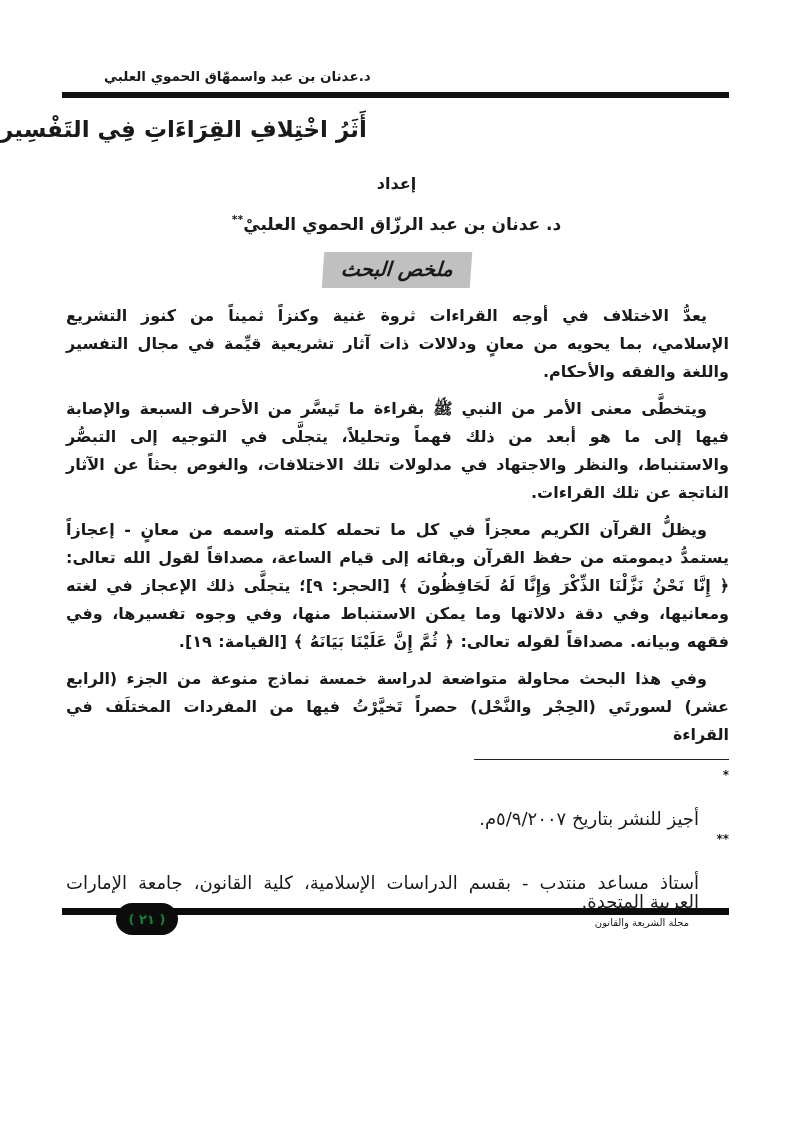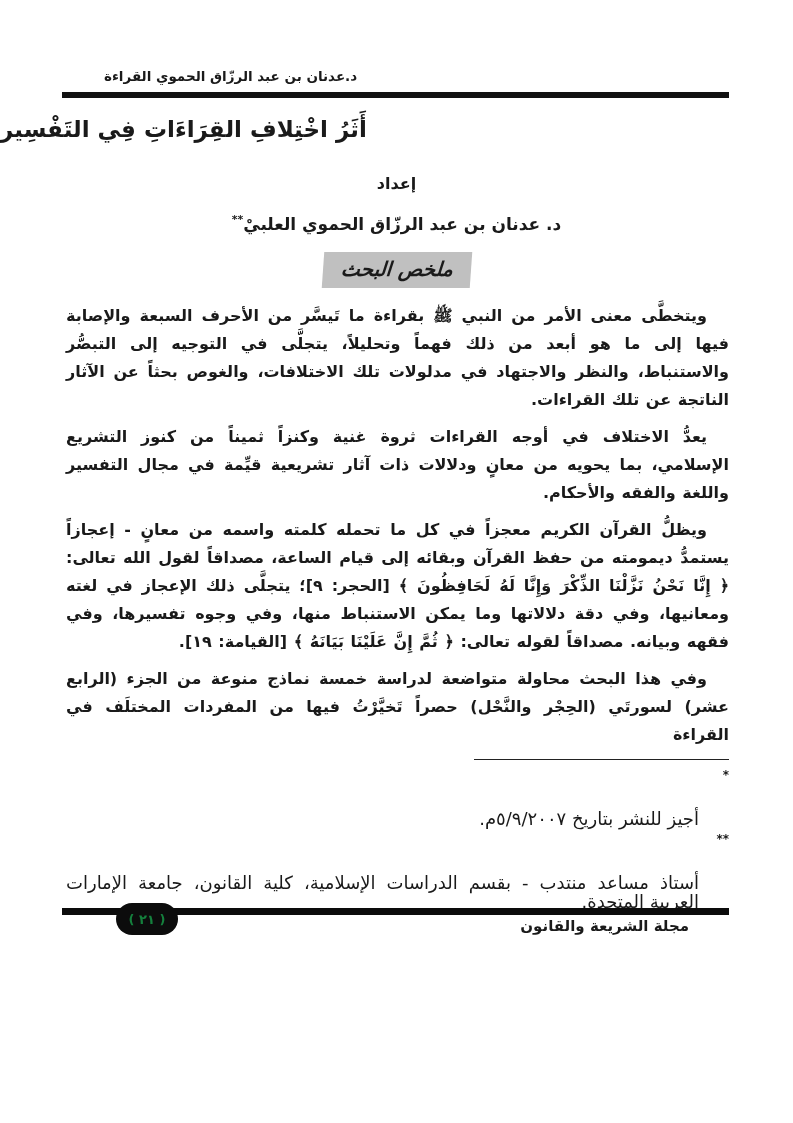--- a/index.html
+++ b/index.html
@@ -86,22 +86,22 @@
     position: absolute;
     left: 62px; right: 64px;
     top: 908px;
     height: 7px;
     background: #0c0c0c;
   }
   .journal-name {
     position: absolute;
     right: 104px;
     top: 917px;
-    font-size: 15px;
-    font-weight: bold;
+    font-size: 10px;
+    font-weight: normal;
   }
   .page-pill {
     position: absolute;
     left: 116px;
     top: 903px;
     width: 62px;
     height: 32px;
     background: #0c0c0c;
     border-radius: 16px;
     color: #15803d;
@@ -111,39 +111,39 @@
     align-items: center;
     justify-content: center;
   }
 </style>
 </head>
 <body>
 
 <div class="page">
 
   <div class="running-head">
-    <span class="rh-text">د.عدنان بن عبد الرزّاق الحموي القراءة</span>
+    <span class="rh-text">د.عدنان بن عبد واسمهّاق الحموي العلبي</span>
   </div>
   <div class="head-rule"></div>
 
   <div class="title-block">
     <div class="title-line1">أَثَرُ اخْتِلافِ القِرَاءَاتِ فِي التَفْسِير</div>
   </div>
 
   <div class="prep-label">إعداد</div>
 
   <div class="author-line"><span>د. عدنان بن عبد الرزّاق الحموي العلبيْ</span><sup class="fn-ref">**</sup></div>
 
   <div class="abstract-wrap">
     <span class="abstract-box">ملخص البحث</span>
   </div>
 
   <div class="body-text">
+    <p>يعدُّ الاختلاف في أوجه القراءات ثروة غنية وكنزاً ثميناً من كنوز التشريع الإسلامي، بما يحويه من معانٍ ودلالات ذات آثار تشريعية قيِّمة في مجال التفسير واللغة والفقه والأحكام.</p>
     <p>ويتخطَّى معنى الأمر من النبي ﷺ بقراءة ما تَيسَّر من الأحرف السبعة والإصابة فيها إلى ما هو أبعد من ذلك فهماً وتحليلاً، يتجلَّى في التوجيه إلى التبصُّر والاستنباط، والنظر والاجتهاد في مدلولات تلك الاختلافات، والغوص بحثاً عن الآثار الناتجة عن تلك القراءات.</p>
-    <p>يعدُّ الاختلاف في أوجه القراءات ثروة غنية وكنزاً ثميناً من كنوز التشريع الإسلامي، بما يحويه من معانٍ ودلالات ذات آثار تشريعية قيِّمة في مجال التفسير واللغة والفقه والأحكام.</p>
     <p>ويظلُّ القرآن الكريم معجزاً في كل ما تحمله كلمته واسمه من معانٍ - إعجازاً يستمدُّ ديمومته من حفظ القرآن وبقائه إلى قيام الساعة، مصداقاً لقول الله تعالى: ﴿ إِنَّا نَحْنُ نَزَّلْنَا الذِّكْرَ وَإِنَّا لَهُ لَحَافِظُونَ ﴾ [الحجر: ٩]؛ يتجلَّى ذلك الإعجاز في لغته ومعانيها، وفي دقة دلالاتها وما يمكن الاستنباط منها، وفي وجوه تفسيرها، وفي فقهه وبيانه. مصداقاً لقوله تعالى: ﴿ ثُمَّ إِنَّ عَلَيْنَا بَيَانَهُ ﴾ [القيامة: ١٩].</p>
     <p class="cont">وفي هذا البحث محاولة متواضعة لدراسة خمسة نماذج منوعة من الجزء (الرابع عشر) لسورتَي (الحِجْر والنَّحْل) حصراً تَخيَّرْتُ فيها من المفردات المختلَف في القراءة</p>
   </div>
 
   <div class="fn-sep"></div>
 
   <div class="footnotes">
     <div class="fn-row">
       <span class="fn-marker">*</span>
       <span class="fn-text">أجيز للنشر بتاريخ ٥/٩/٢٠٠٧م.</span>

